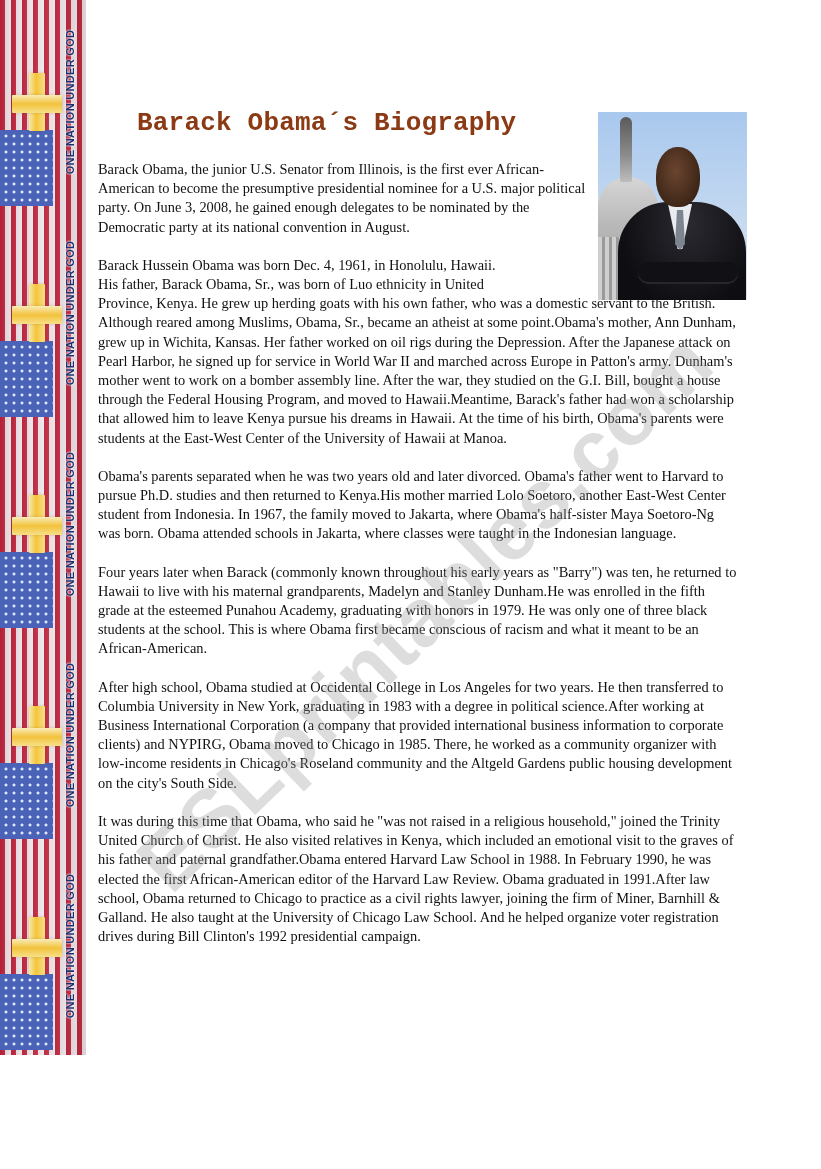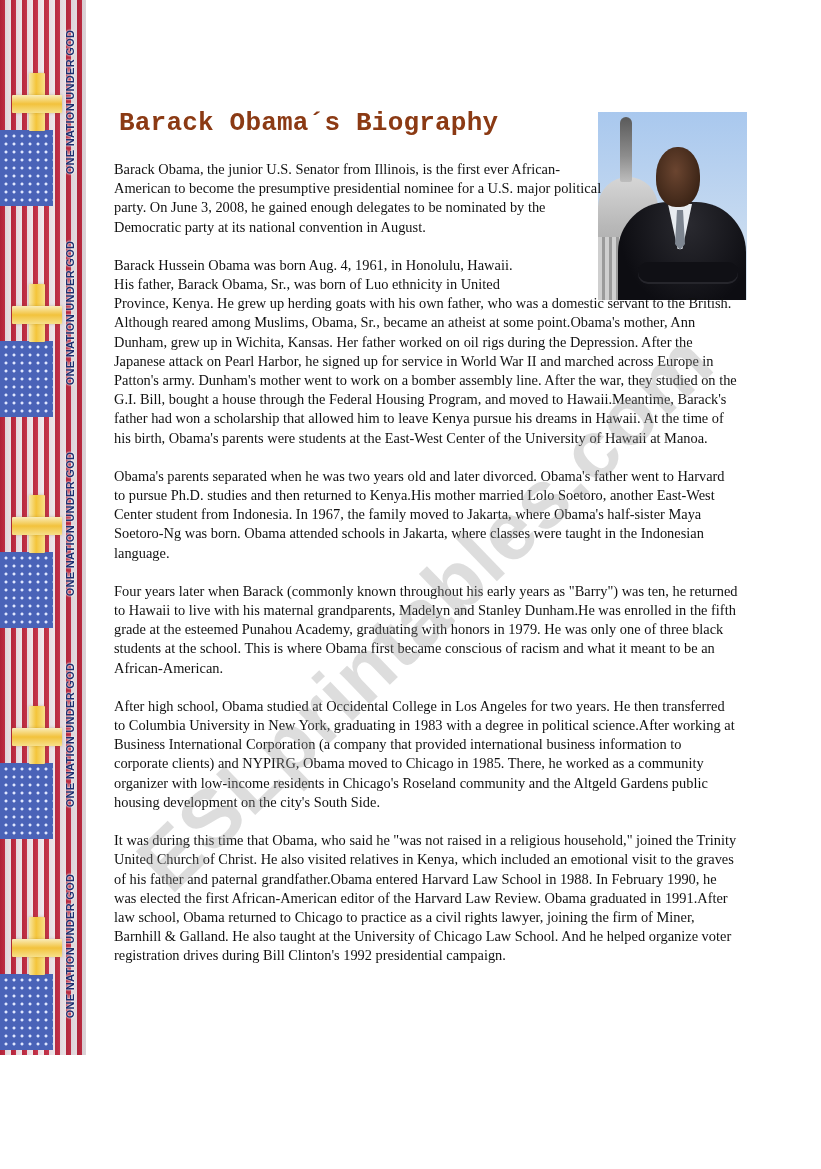--- a/index.html
+++ b/index.html
@@ -43,21 +43,21 @@
     position: absolute; left: 63px; top: 200px;
     transform-origin: 0 0; transform: rotate(-90deg);
     width: 196px; height: 14px; line-height: 14px;
     font-family: "Liberation Sans", "DejaVu Sans", sans-serif;
     font-weight: bold; font-size: 11px; color: #1e2f6f; letter-spacing: 0.3px;
     white-space: nowrap; text-align: center;
     text-shadow: 0 0 2px #fff, 0 0 2px #fff;
   }
   
   .title {
-    position: absolute; left: 119px; top: 108px;
+    position: absolute; left: 137px; top: 108px;
     font-family: "Liberation Mono", "DejaVu Sans Mono", monospace;
     font-weight: bold; font-size: 26px; color: #8b3a14; margin: 0;
     white-space: nowrap; letter-spacing: 0.2px;
   }
   
   .photo {
     position: absolute; left: 598px; top: 112px; width: 149px; height: 188px;
     background: linear-gradient(180deg, #a9c8ee 0%, #c3d8f0 55%, #dde6ee 100%);
     overflow: hidden;
   }
@@ -98,21 +98,21 @@
   .photo .arms {
     position: absolute; left: 40px; top: 150px; width: 100px; height: 22px;
     background: #101015; border-radius: 10px;
     box-shadow: 0 -2px 0 #26262c inset;
   }
   
   .content {
     position: absolute; left: 98px; top: 160px; width: 640px;
     font-size: 14.4px; line-height: 19.2px;
   }
-  .para { margin: 0 0 19px 16px; }
+  .para { margin: 0 0 19px 0; }
   .para.p1 { width: 490px; }
   .para.p2 .wrap-narrow { display: block; width: 455px; }
   
   .watermark {
     position: absolute; left: 45px; top: 565px;
     transform: rotate(-44deg); transform-origin: center center;
     font-family: "Liberation Sans", "DejaVu Sans", sans-serif;
     font-weight: bold; font-size: 82px; color: rgba(150,150,150,0.32);
     white-space: nowrap; pointer-events: none; letter-spacing: 1px;
   }
@@ -167,21 +167,21 @@
   <div class="body"></div>
   <div class="shirt"></div>
   <div class="tie"></div>
   <div class="head"></div>
   <div class="arms"></div>
 </div>
 
 <div class="content">
   <p class="para p1">Barack Obama, the junior U.S. Senator from Illinois, is the first ever African-American to become the presumptive presidential nominee for a U.S. major political party.  On June 3, 2008, he gained enough delegates to be nominated by the Democratic party at its national convention in August.</p>
   <p class="para p2">
-    <span class="wrap-narrow">Barack Hussein Obama was born Aug. 4, 1961, in Honolulu, Hawaii.</span>
+    <span class="wrap-narrow">Barack Hussein Obama was born Dec. 4, 1961, in Honolulu, Hawaii.</span>
     <span class="wrap-narrow">His father, Barack Obama, Sr., was born of Luo ethnicity in United</span>
     <span>Province, Kenya.  He grew up herding goats with his own father, who was a domestic servant to the British.  Although reared among Muslims, Obama, Sr., became an atheist at some point.Obama's mother, Ann Dunham, grew up  in Wichita, Kansas. Her father worked on oil rigs during the Depression.  After the Japanese attack on Pearl Harbor, he signed up for service in World War II and marched across Europe in Patton's army. Dunham's mother went to work on a bomber assembly line.  After the war, they studied on the G.I. Bill, bought a house through the Federal Housing Program, and moved to Hawaii.Meantime, Barack's father had won a scholarship that allowed him to leave Kenya pursue his dreams in Hawaii.  At the time of his birth, Obama's parents were students at the East-West Center of the University of Hawaii at Manoa.</span>
   </p>
   <p class="para">Obama's parents separated when he was two years old and later divorced. Obama's father went to Harvard to pursue Ph.D. studies and then returned to Kenya.His mother married Lolo Soetoro, another East-West Center student from Indonesia. In 1967, the family moved to Jakarta, where Obama's half-sister Maya Soetoro-Ng was born.  Obama attended schools in Jakarta, where classes were taught in the Indonesian language.</p>
   <p class="para">Four years later when Barack (commonly known throughout his early years as "Barry") was ten, he returned to Hawaii to live with his maternal grandparents, Madelyn and Stanley Dunham.He was enrolled in the fifth grade at the esteemed Punahou Academy, graduating with honors in 1979. He was only one of three black students at the school.  This is where Obama first became conscious of racism and what it meant to be an African-American.</p>
   <p class="para">After high school, Obama studied at Occidental College in Los Angeles for two years. He then transferred to Columbia University in New York, graduating in 1983 with a degree in political science.After working at Business International Corporation (a company that provided international business information to corporate clients) and NYPIRG, Obama moved to Chicago in 1985. There, he worked as a community organizer with low-income residents in Chicago's Roseland community and the Altgeld Gardens public housing development on the city's South Side.</p>
   <p class="para">It was during this time that Obama, who said he "was not raised in a religious household," joined the Trinity United Church of Christ.  He also visited relatives in Kenya, which included an emotional visit to the graves of his father and paternal grandfather.Obama entered Harvard Law School in 1988.  In February 1990, he was elected the first African-American editor of the Harvard Law Review.  Obama graduated in 1991.After law school, Obama returned to Chicago to practice as a civil rights lawyer, joining the firm of Miner, Barnhill &amp; Galland.  He also taught at the University of Chicago Law School.  And he helped organize voter registration drives during Bill Clinton's 1992 presidential campaign.</p>
 </div>
 
 <div class="watermark">ESLprintables.com</div>

